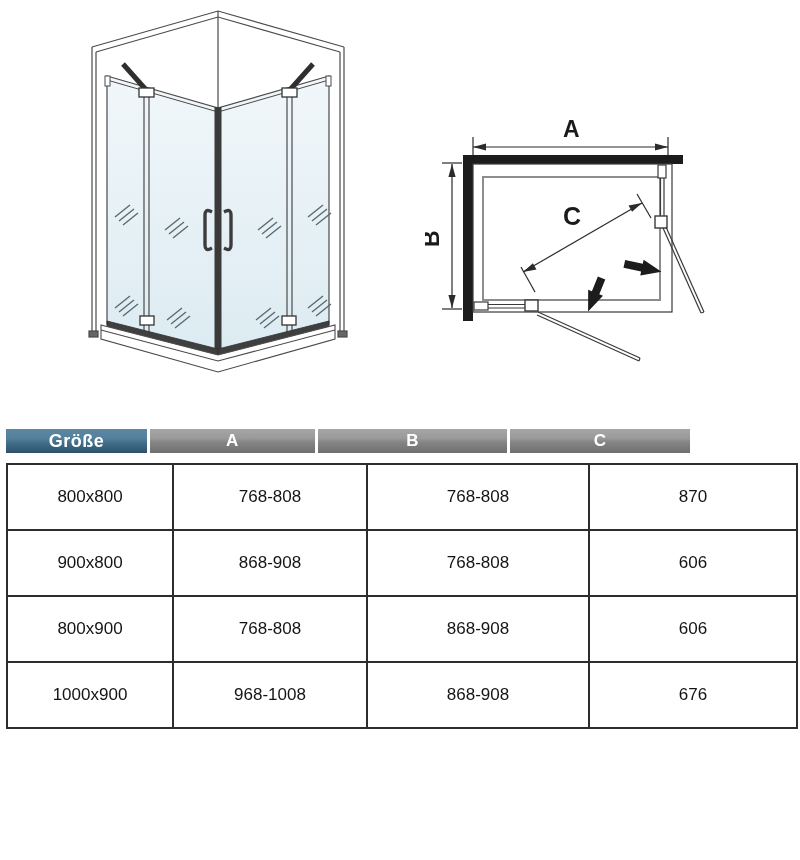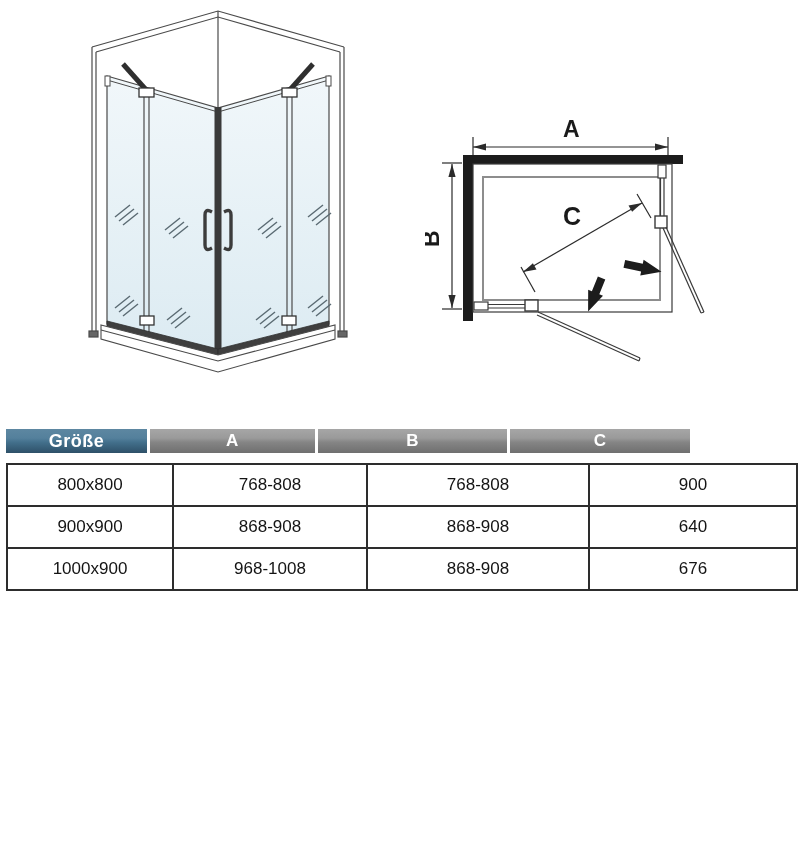--- a/index.html
+++ b/index.html
@@ -17,21 +17,21 @@
       font-size:17px;letter-spacing:.5px;
       background:linear-gradient(180deg,#a6a6a6 0%,#9a9a9a 38%,#858585 55%,#6f6f6f 100%);
       border-right:3px solid #fff;box-sizing:border-box;}
   .th:last-child{border-right:none;}
   .th-size{background:linear-gradient(180deg,#5d87a1 0%,#54809c 38%,#43708c 55%,#2e5068 100%);
       font-size:18px;}
   .w-size{width:166px;}.w-a{width:194px;}.w-b{width:222px;}.w-c{width:208px;}
 
   table.dim{border-collapse:collapse;width:790px;margin-top:10px;table-layout:fixed;}
   table.dim td{border:2px solid #2d2d2d;height:40px;text-align:center;vertical-align:middle;
-      font-size:17px;color:#141414;padding:0;}
+      font-size:17px;color:#141414;padding:12px;}
   svg text{font-family:"Liberation Sans",sans-serif;}
 </style>
 </head>
 <body>
 
 <div class="page">
 
   <svg class="drawing-3d" viewBox="0 0 340 400">
     <defs>
       <linearGradient id="glassg" x1="0" y1="0" x2="0" y2="1">
@@ -189,27 +189,33 @@
           <col class="w-size">
           <col class="w-a">
           <col class="w-b">
           <col class="w-c">
         </colgroup>
       <tbody>
         <tr>
           <td>800x800</td>
           <td>768-808</td>
           <td>768-808</td>
-          <td>900</td>
-        </tr>
-        <tr>
-          <td>900x900</td>
+          <td>870</td>
+        </tr>
+        <tr>
+          <td>900x800</td>
           <td>868-908</td>
+          <td>768-808</td>
+          <td>606</td>
+        </tr>
+        <tr>
+          <td>800x900</td>
+          <td>768-808</td>
           <td>868-908</td>
-          <td>640</td>
+          <td>606</td>
         </tr>
         <tr>
           <td>1000x900</td>
           <td>968-1008</td>
           <td>868-908</td>
           <td>676</td>
         </tr>
       </tbody>
     </table>
   </div>

